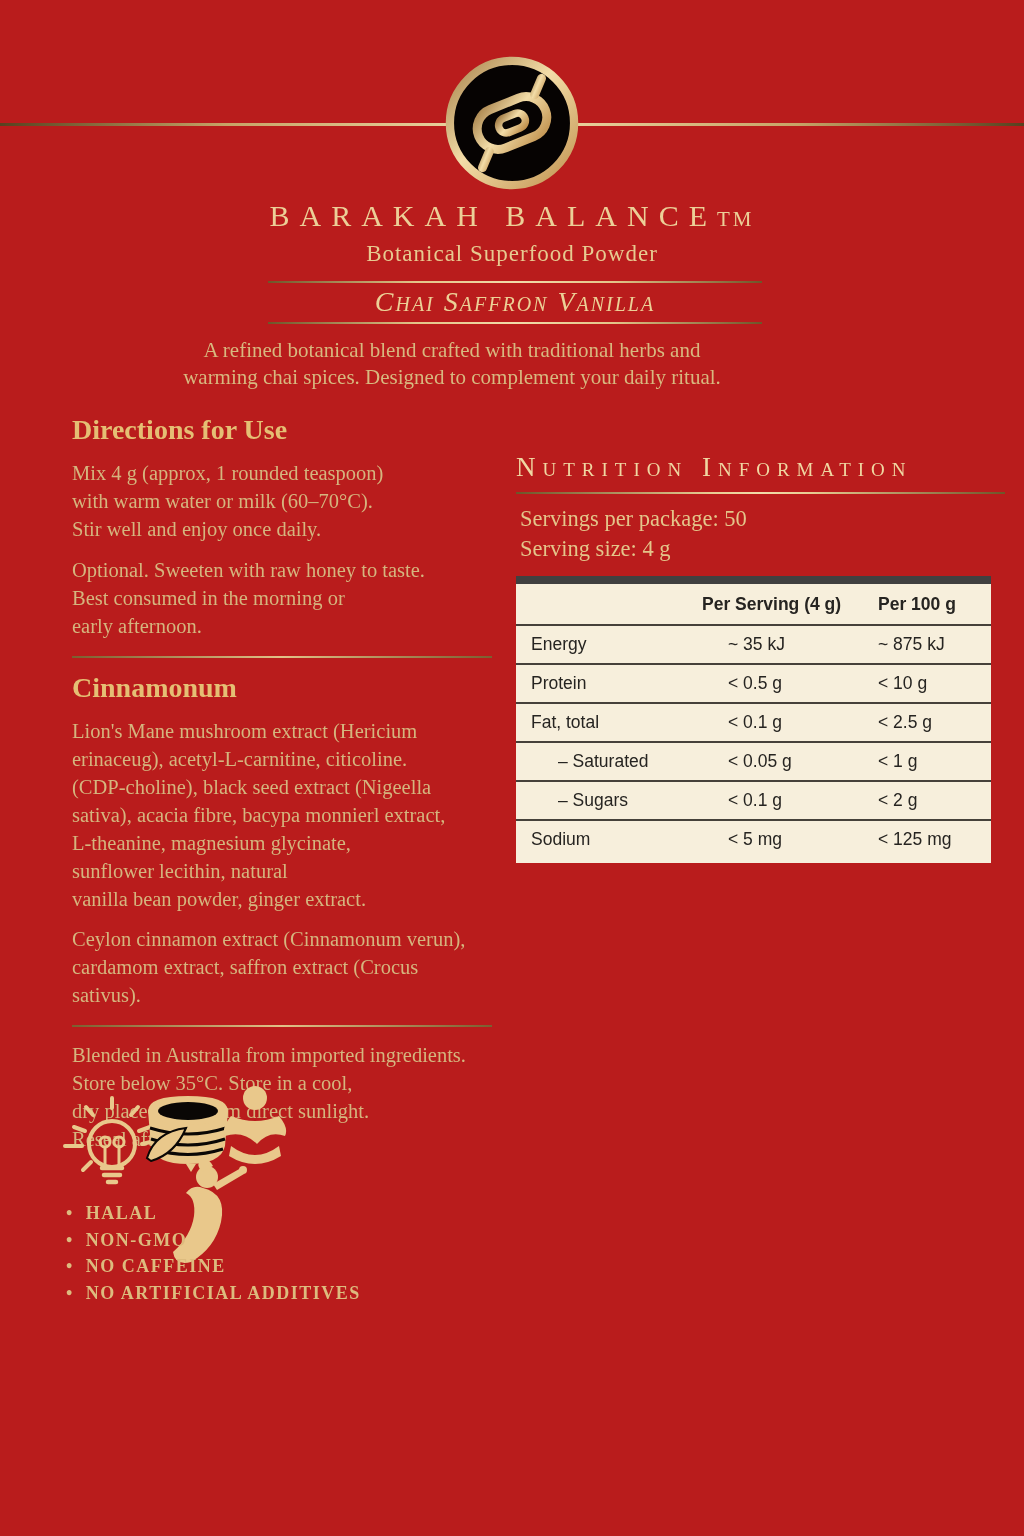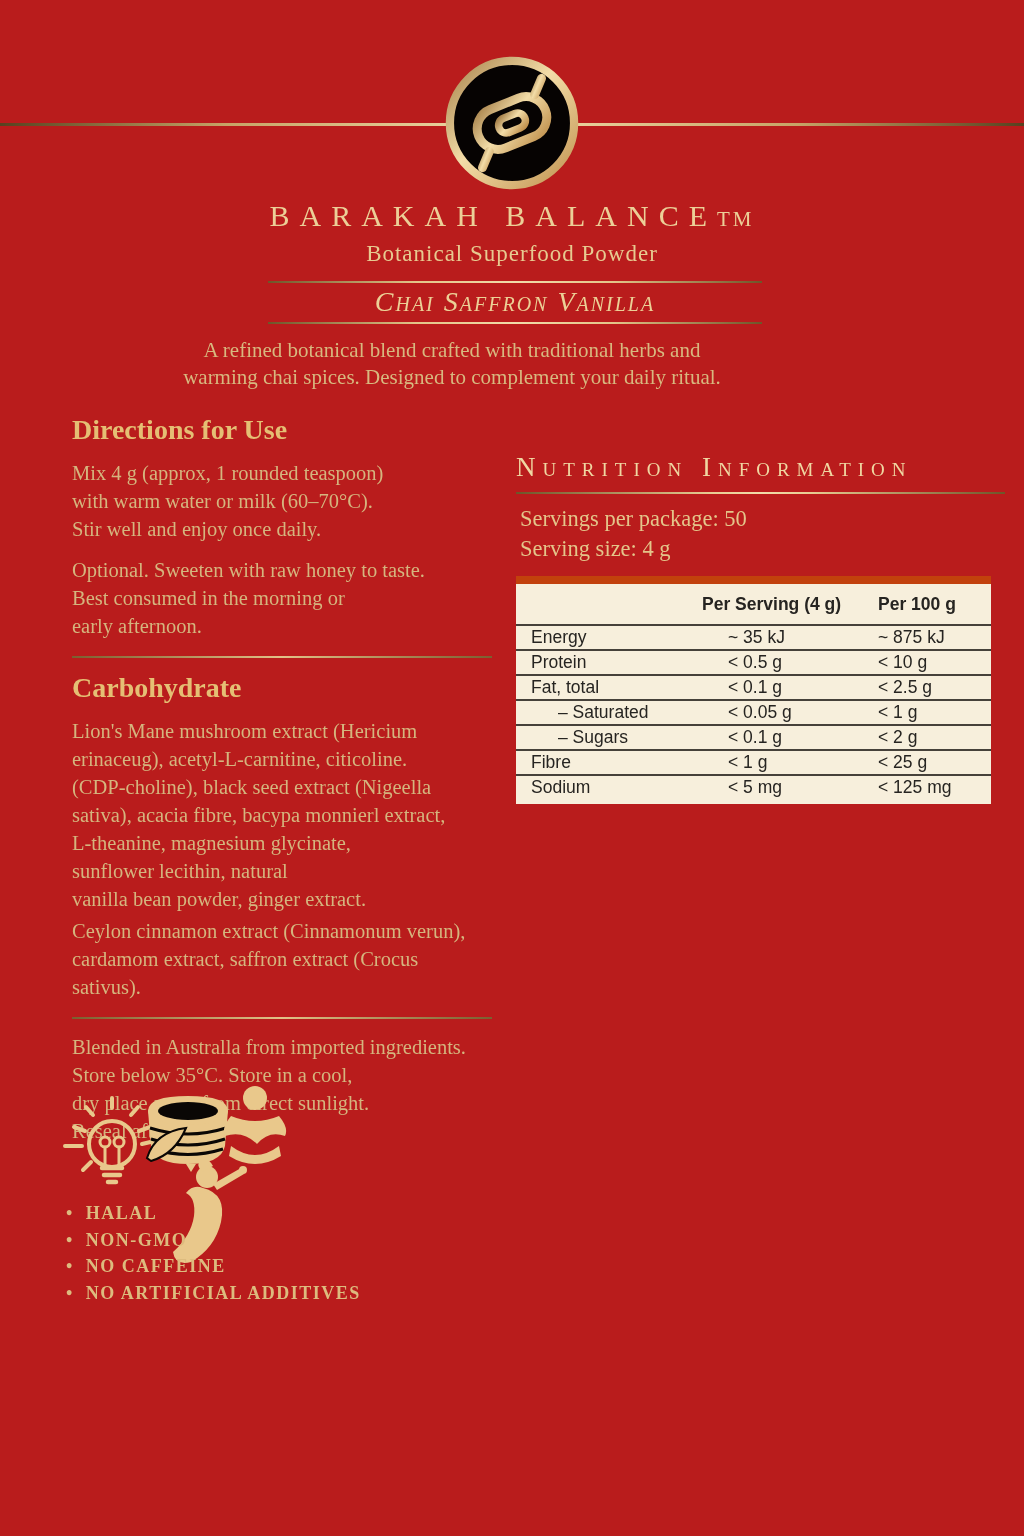--- a/index.html
+++ b/index.html
@@ -16,41 +16,41 @@
     color:#e7ca90;font-size:23px;letter-spacing:1px;}
   .variant{position:absolute;top:281px;left:268px;width:494px;text-align:center;}
   .gold-rule{height:2px;background:linear-gradient(90deg,#6e5529,#e4c589 30%,#f2dcaa 50%,#e4c589 70%,#6e5529);}
   .variant-text{font-style:italic;font-variant:small-caps;font-size:28px;color:#ecd096;
     letter-spacing:2px;padding:3px 0 4px 0;}
   .tagline{position:absolute;top:337px;left:0;width:904px;text-align:center;
     font-size:21px;line-height:27px;color:#d8b87f;white-space:pre-line;}
   
   .left-col{position:absolute;left:72px;top:414px;width:420px;color:#d5b57e;}
   .section-h{font-size:28px;font-weight:bold;color:#e5bf74;margin:0 0 13px 0;line-height:1.15;}
-  .para{font-size:20.5px;line-height:28px;white-space:pre-line;margin:4px 0 13px 0;}
+  .para{font-size:20.5px;line-height:28px;white-space:pre-line;margin:12px 0 13px 0;}
   .divider{height:2px;margin:16px 0 14px 0;
     background:linear-gradient(90deg,#7a5f30,#e2c288 50%,#7a5f30);}
   .storage{margin-top:2px;}
   
   .icon-cluster{position:absolute;left:55px;top:1076px;width:280px;height:192px;z-index:1;}
   .badges{position:absolute;left:66px;top:1200px;z-index:2;list-style:none;margin:0;padding:0;}
   .badges li{font-size:18px;font-weight:bold;letter-spacing:1.5px;color:#ddbb7e;line-height:26.5px;}
   .badges li::before{content:"\2022\00a0\00a0";}
   
   .right-col{position:absolute;left:516px;top:452px;width:489px;}
   .nutri-h{font-variant:small-caps;font-size:27px;letter-spacing:7px;color:#f0d7a2;
     margin:0;white-space:nowrap;font-weight:normal;}
   .nutri-rule{height:2px;margin-top:9px;
     background:linear-gradient(90deg,#6e5529,#e9cd93 40%,#f2dcaa 50%,#e9cd93 60%,#6e5529);}
   .servings{margin:10px 0 0 4px;font-size:22.5px;line-height:30px;color:#e4c58a;}
   .nutri-table-wrap{margin-top:12px;width:475px;background:#f7efdc;
-    border-top:8px solid #c2410c;padding-bottom:5px;}
+    border-top:8px solid #404040;padding-bottom:5px;}
   table.nutri{width:475px;border-collapse:collapse;table-layout:fixed;
     font-family:"Liberation Sans","DejaVu Sans",sans-serif;color:#262421;}
-  table.nutri th,table.nutri td{text-align:left;font-size:17.5px;padding:1px 2px;}
+  table.nutri th,table.nutri td{text-align:left;font-size:17.5px;padding:8px 2px;}
   table.nutri th{font-weight:bold;padding:10px 2px 9px 2px;}
   table.nutri td:first-child,table.nutri th:first-child{padding-left:15px;}
   table.nutri th:nth-child(2){padding-left:4px;}
   table.nutri td:nth-child(2){padding-left:30px;}
   table.nutri th:nth-child(3),table.nutri td:nth-child(3){padding-left:4px;}
   table.nutri tbody td{border-top:2px solid #46413a;}
   table.nutri tr.indent td:first-child{padding-left:42px;}
   .nutri-note{width:475px;margin-top:18px;text-align:center;font-size:22.5px;color:#e2c58d;
     font-family:"Liberation Serif","DejaVu Serif",serif;}
 </style>
@@ -97,21 +97,21 @@
     <h2 class="section-h">Directions for Use</h2>
     <p class="para">Mix 4 g (approx, 1 rounded teaspoon)
 with warm water or milk (60–70°C).
 Stir well and enjoy once daily.</p>
     <p class="para">Optional. Sweeten with raw honey to taste.
 Best consumed in the morning or
 early afternoon.</p>
 
     <div class="divider"></div>
 
-    <h2 class="section-h">Carbohydrate</h2>
+    <h2 class="section-h">Cinnamonum</h2>
     <p class="para" style="margin-bottom:4px;">Lion's Mane mushroom extract (Hericium
 erinaceug), acetyl-L-carnitine, citicoline.
 (CDP-choline), black seed extract (Nigeella
 sativa), acacia fibre, bacypa monnierl extract,
 L-theanine, magnesium glycinate,
 sunflower lecithin, natural
 vanilla bean powder, ginger extract.</p>
     <p class="para">Ceylon cinnamon extract (Cinnamonum verun),
 cardamom extract, saffron extract (Crocus sativus).</p>
 
@@ -203,25 +203,20 @@
             <td>– Saturated</td>
             <td>&lt; 0.05 g</td>
             <td>&lt; 1 g</td>
           </tr>
           <tr class="indent">
             <td>– Sugars</td>
             <td>&lt; 0.1 g</td>
             <td>&lt; 2 g</td>
           </tr>
           <tr>
-            <td>Fibre</td>
-            <td>&lt; 1 g</td>
-            <td>&lt; 25 g</td>
-          </tr>
-          <tr>
             <td>Sodium</td>
             <td>&lt; 5 mg</td>
             <td>&lt; 125 mg</td>
           </tr>
         </tbody>
       </table>
     </div>
 
   </div>
 

